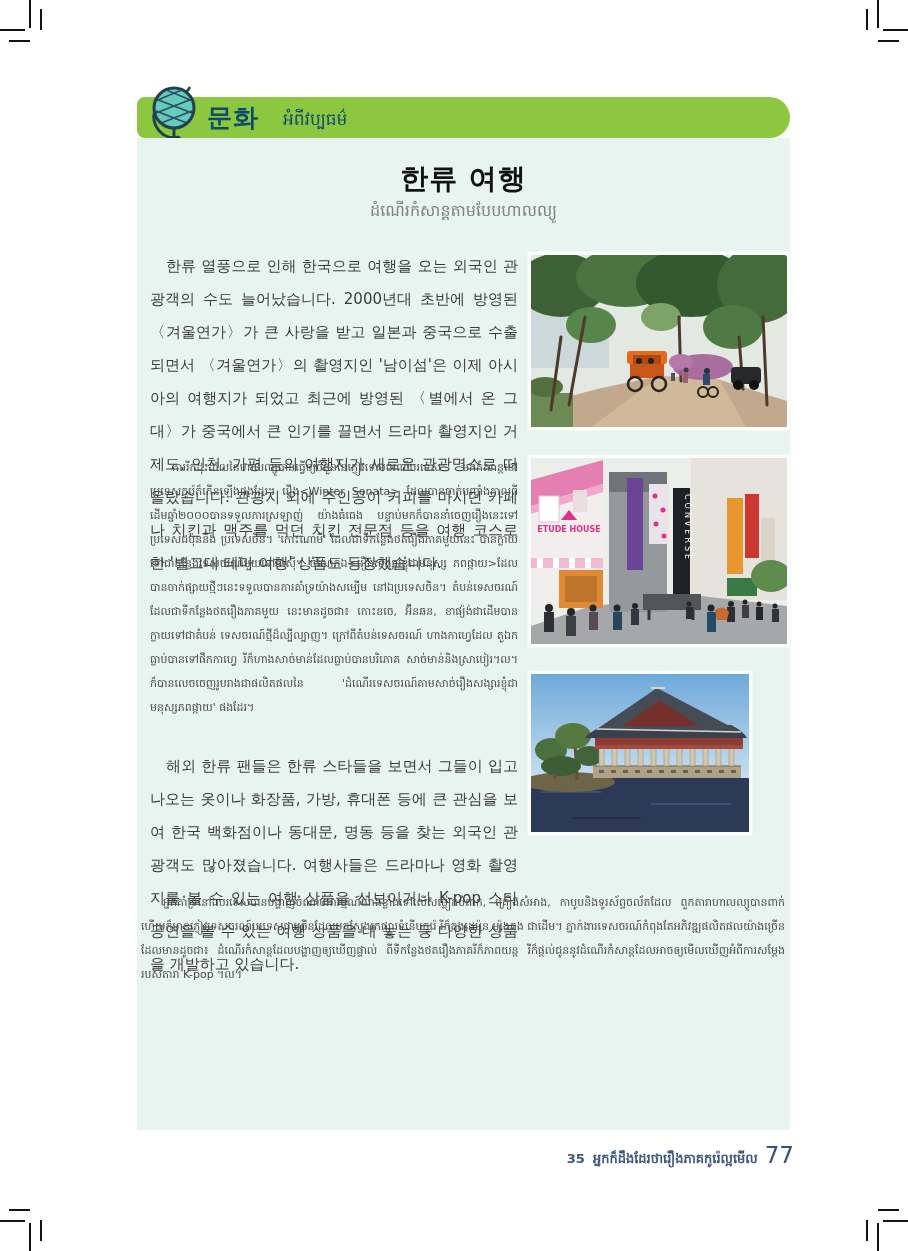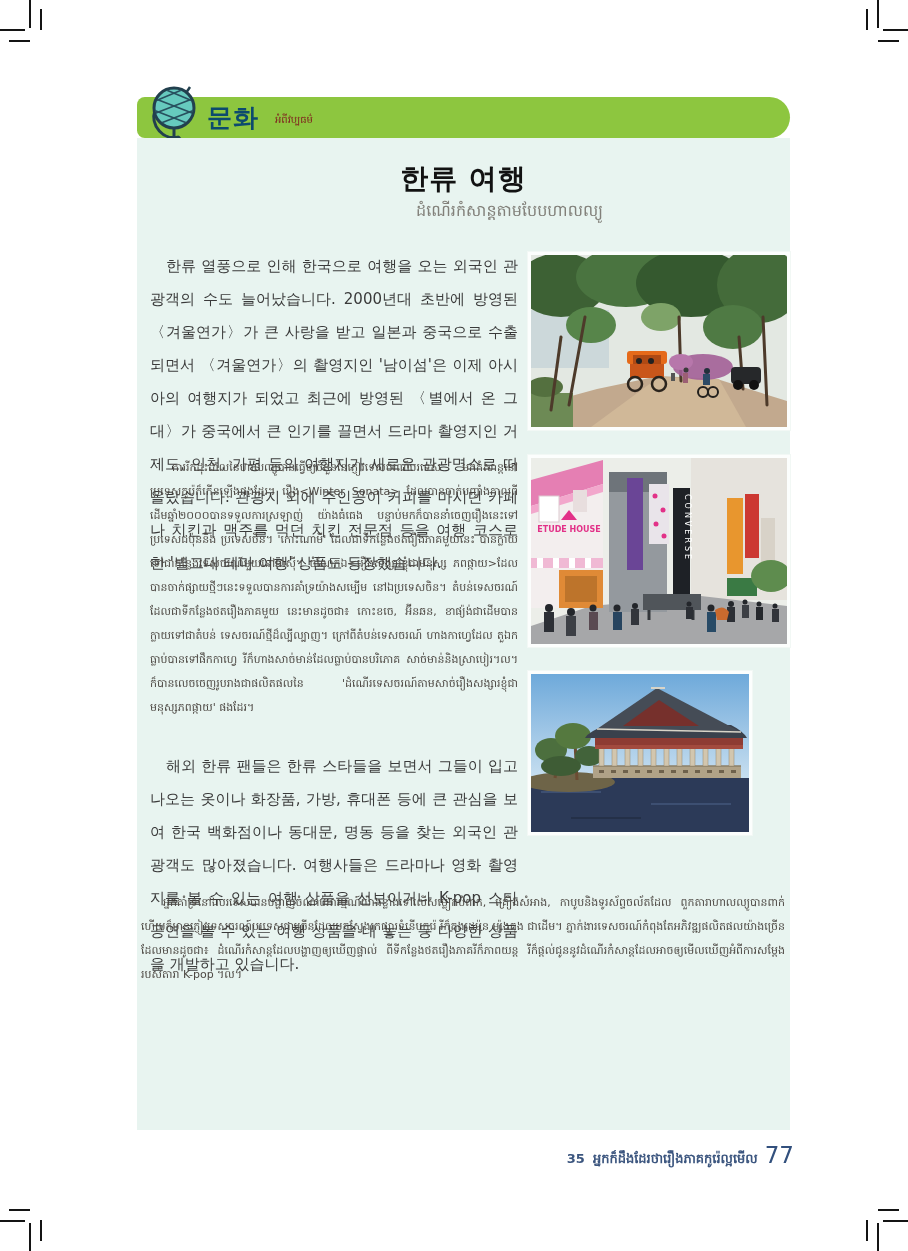--- a/index.html
+++ b/index.html
@@ -14,34 +14,34 @@
     position:absolute; left:137px; top:97px; width:653px; height:41px;
     background:#8dc63f; border-radius:8px 21px 21px 8px;
     display:flex; align-items:center;
   }
   .banner-fold {
     position:absolute; left:137px; top:138px; width:0; height:0;
     border-top:16px solid #2e6a2c; border-right:16px solid transparent;
   }
   .globe { position:absolute; left:146px; top:82px; }
   .section-ko { color:#0c4a6e; font-weight:bold; font-size:25px; margin-left:70px; letter-spacing:1px; }
-  .section-km { color:#7f1d1d; font-size:10px; margin-left:16px; margin-top:6px; }
+  .section-km { color:#0c4a6e; font-size:17px; margin-left:24px; margin-top:6px; }
 
   
   .content {
     position:absolute; left:137px; top:138px; width:653px; height:992px;
     background:#e8f4f0;
   }
   .article-title {
     position:absolute; top:22px; left:0; width:100%; text-align:center;
     font-size:28px; font-weight:bold; color:#121212; margin:0; letter-spacing:1px;
   }
   .article-subtitle {
     position:absolute; top:62px; left:0; width:100%; text-align:center;
-    font-size:16px; font-weight:normal; color:#82807a; margin:0;padding-left:46px;
+    font-size:16px; font-weight:normal; color:#82807a; margin:0;
   }
   .para {
     position:absolute; left:13px; width:368px; margin:0;
     text-align:justify; overflow-wrap:anywhere; word-break:break-word;
   }
   .para.ko { font-size:15px; line-height:33px; color:#3a3a3a; text-indent:16px; }
   .para.km { font-size:11px; line-height:24px; color:#4c4742; text-indent:22px; }
   .p-ko1 { top:112px; }
   .p-km1 { top:318px; }
   .p-ko2 { top:612px; }

